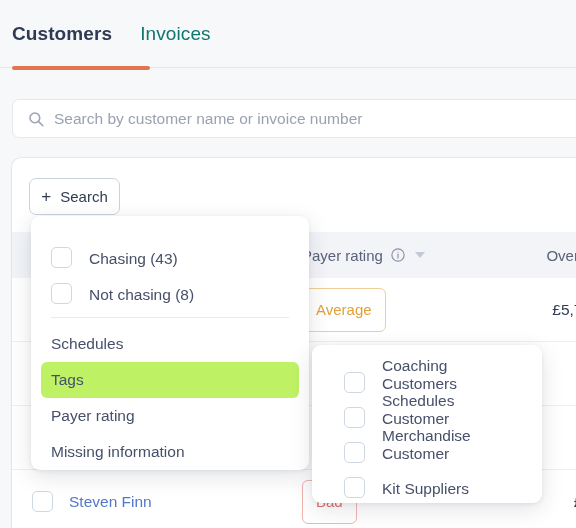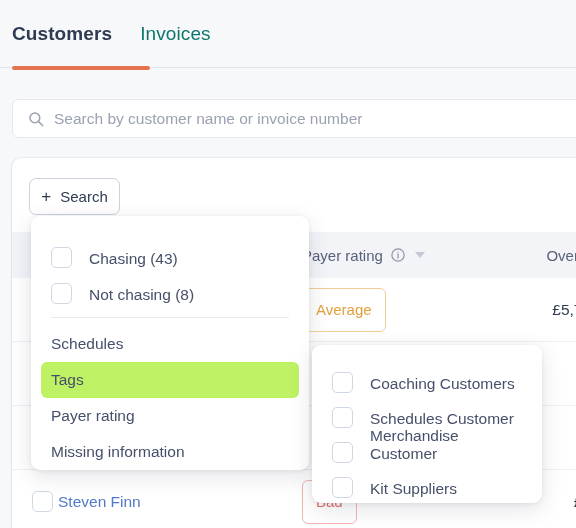--- a/index.html
+++ b/index.html
@@ -76,21 +76,21 @@
   .caret-down {
     width: 0; height: 0; border-left: 5px solid transparent; border-right: 5px solid transparent;
     border-top: 6px solid #c3c9d4; display: inline-block; margin-left: 2px;
   }
 
   .trow {
     height: 64px; display: flex; align-items: center;
     border-bottom: 1px solid #eceff3;
   }
   .td { font-size: 15.5px; display: flex; align-items: center; }
-  .td.c-name { width: 290px; padding-left: 20px; gap: 5px; }
+  .td.c-name { width: 290px; padding-left: 20px; gap: 16px; }
   .td.c-rate { width: 150px; }
   .td.c-over { width: 160px; justify-content: flex-end; padding-right: 8px; color: #2f3b52; }
   .cust-link { color: #5278c8; cursor: pointer; }
 
   .cb {
     width: 21px; height: 21px; flex: 0 0 21px;
     background: #fff; border: 1.5px solid #cfd7e3; border-radius: 5px;
     cursor: pointer;
   }
 
@@ -101,21 +101,21 @@
   }
   .pill.average { color: #e0a13c; border-color: #f0cf96; }
   .pill.bad     { color: #e2726a; border-color: #f2b5b0; }
 
   
   .panel {
     position: absolute; background: #ffffff; border-radius: 9px;
     box-shadow: 0 6px 22px rgba(28,39,60,0.13), 0 1px 4px rgba(28,39,60,0.08);
   }
   #filter-menu { left: 31px; top: 216px; width: 278px; height: 254px; padding: 16px 0 14px; }
-  #tags-menu   { left: 312px; top: 345px; width: 230px; height: 158px; padding: 13px 0; }
+  #tags-menu   { left: 312px; top: 345px; width: 230px; height: 158px; padding: 13px 12px; }
 
   .menu-check-row {
     height: 36px; display: flex; align-items: flex-end; gap: 17px;
     padding: 0 20px; cursor: pointer;
   }
   .menu-label { font-size: 15.5px; color: #47506a; }
 
   .menu-sep { height: 1px; background: #e8ebf0; margin: 13px 20px 8px; }
 
   .menu-item {

